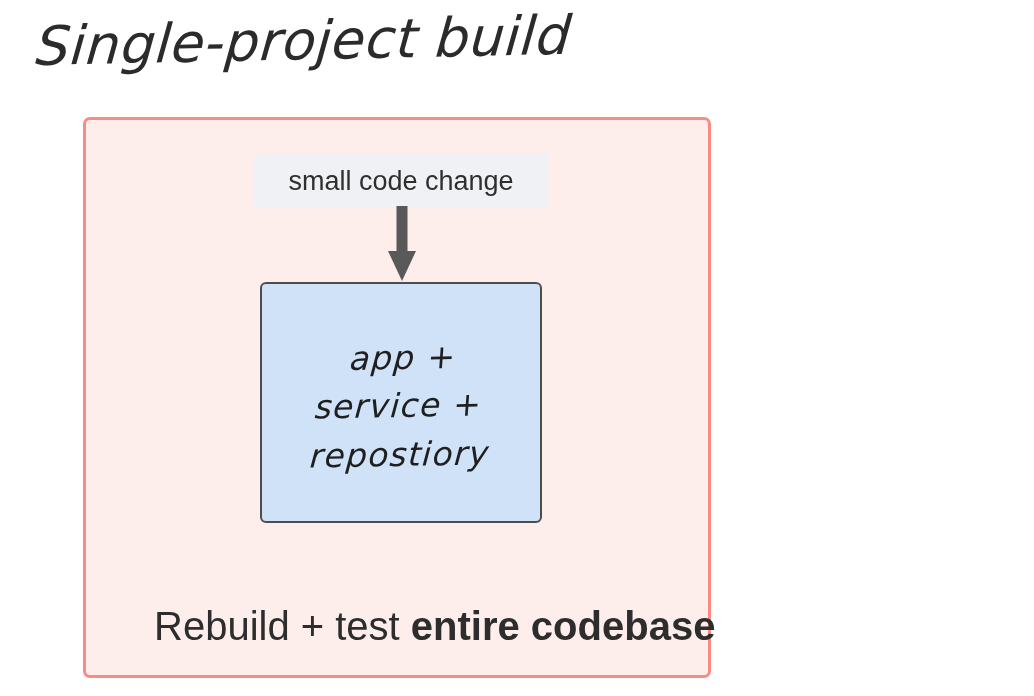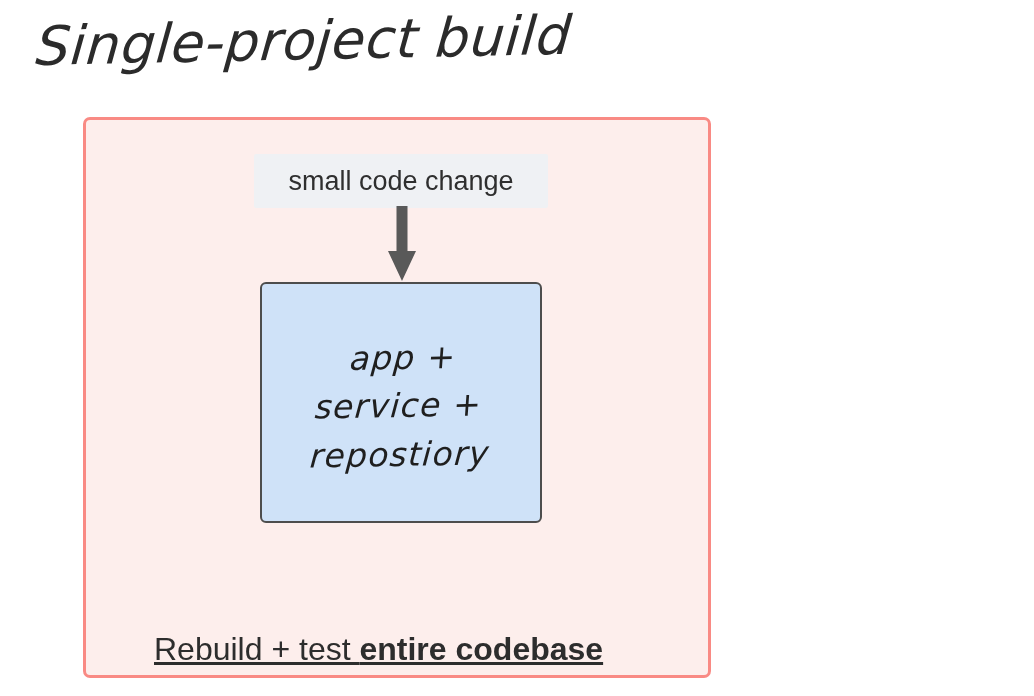--- a/index.html
+++ b/index.html
@@ -117,30 +117,29 @@
     transform: skewX(-5deg) rotate(-1deg);
   }
   #component-box .hand-line.line-1 { margin-left: 4px; }
   #component-box .hand-line.line-2 { margin-left: -4px; }
   #component-box .hand-line.line-3 { margin-left: -2px; }
 
   
   #scope-caption {
     position: absolute;
     left: 68px;   
-    top: 507px;   
+    top: 484px;   
     width: 540px;
     height: 44px;
     color: #2d2d2d;
     font-family: "Liberation Sans", sans-serif;
-    font-size: 32px;
+    font-size: 40px;
     font-weight: 400;
     line-height: 44px;
     white-space: nowrap;
-    text-decoration: underline;
   }
   #scope-caption .strong {
     font-weight: 700;
   }
 </style>
 </head>
 <body>
 
 <div id="canvas">
 

